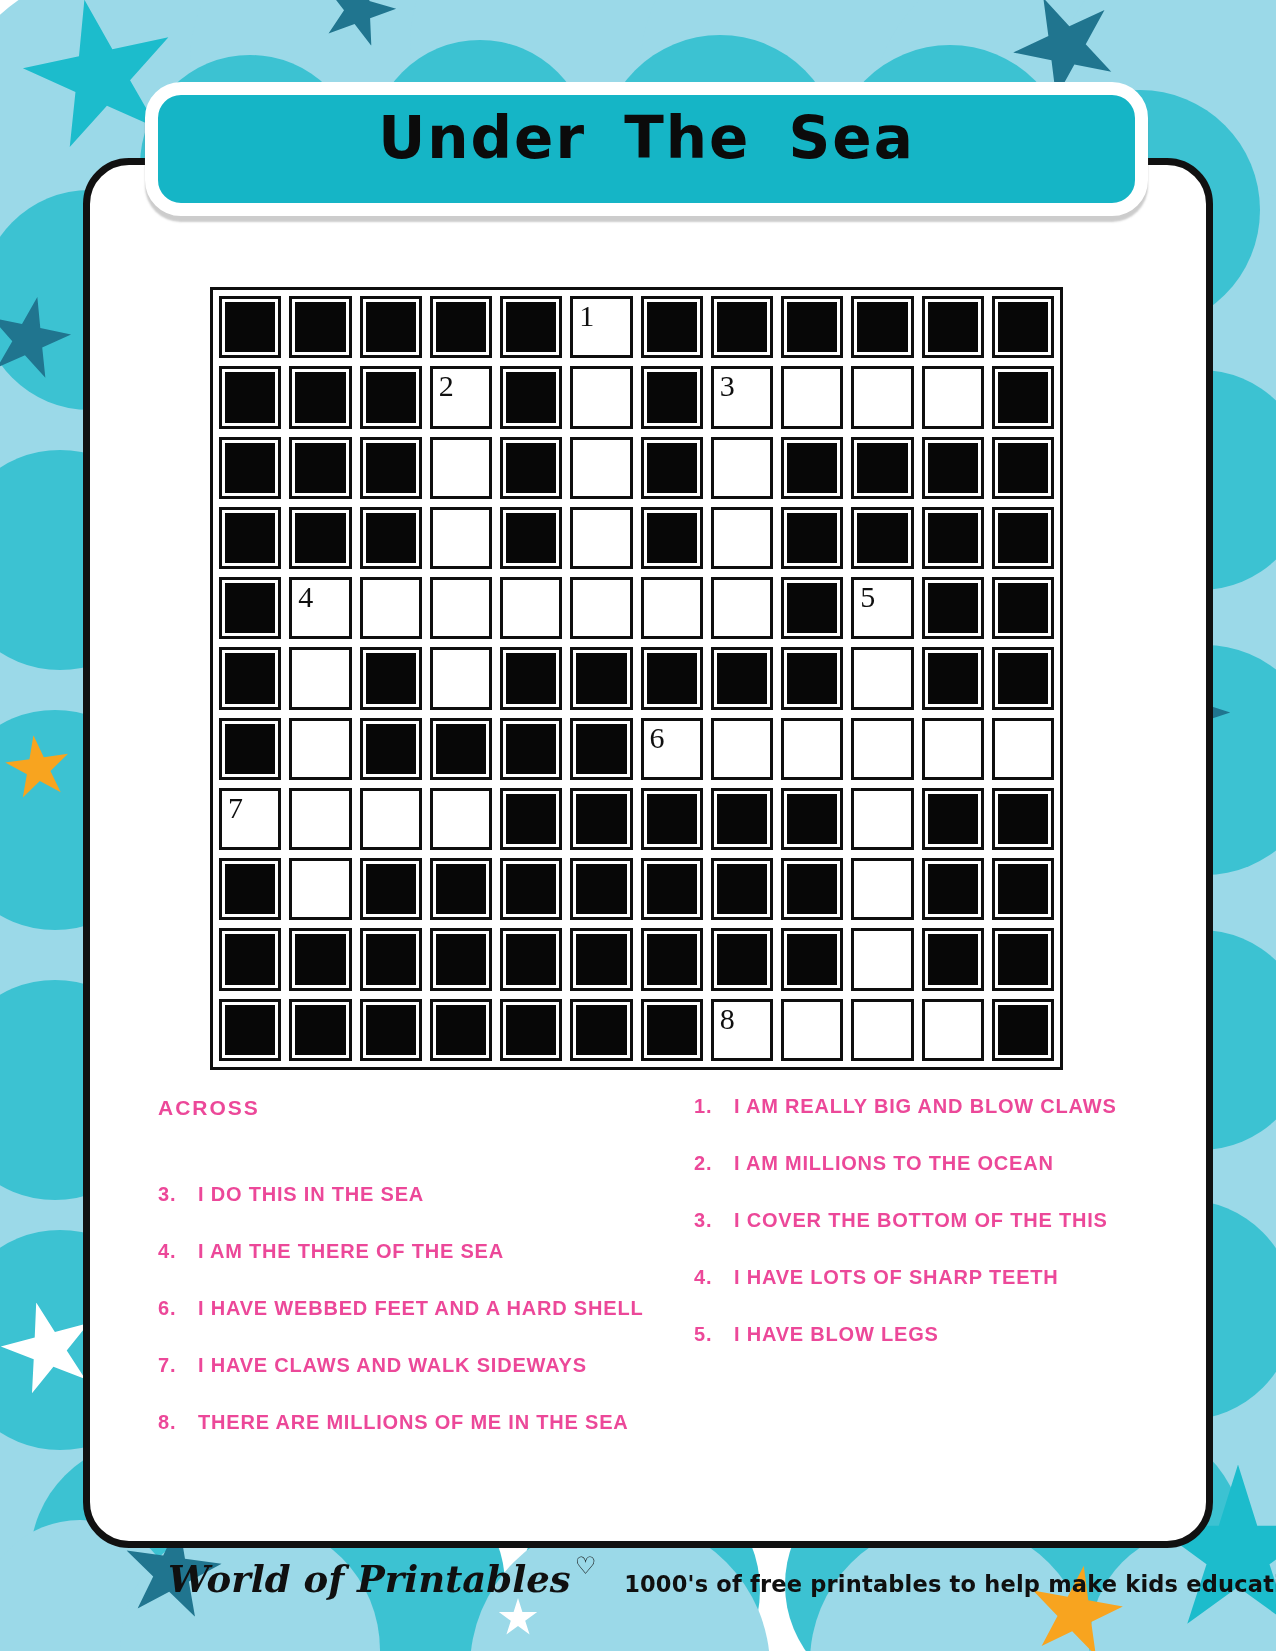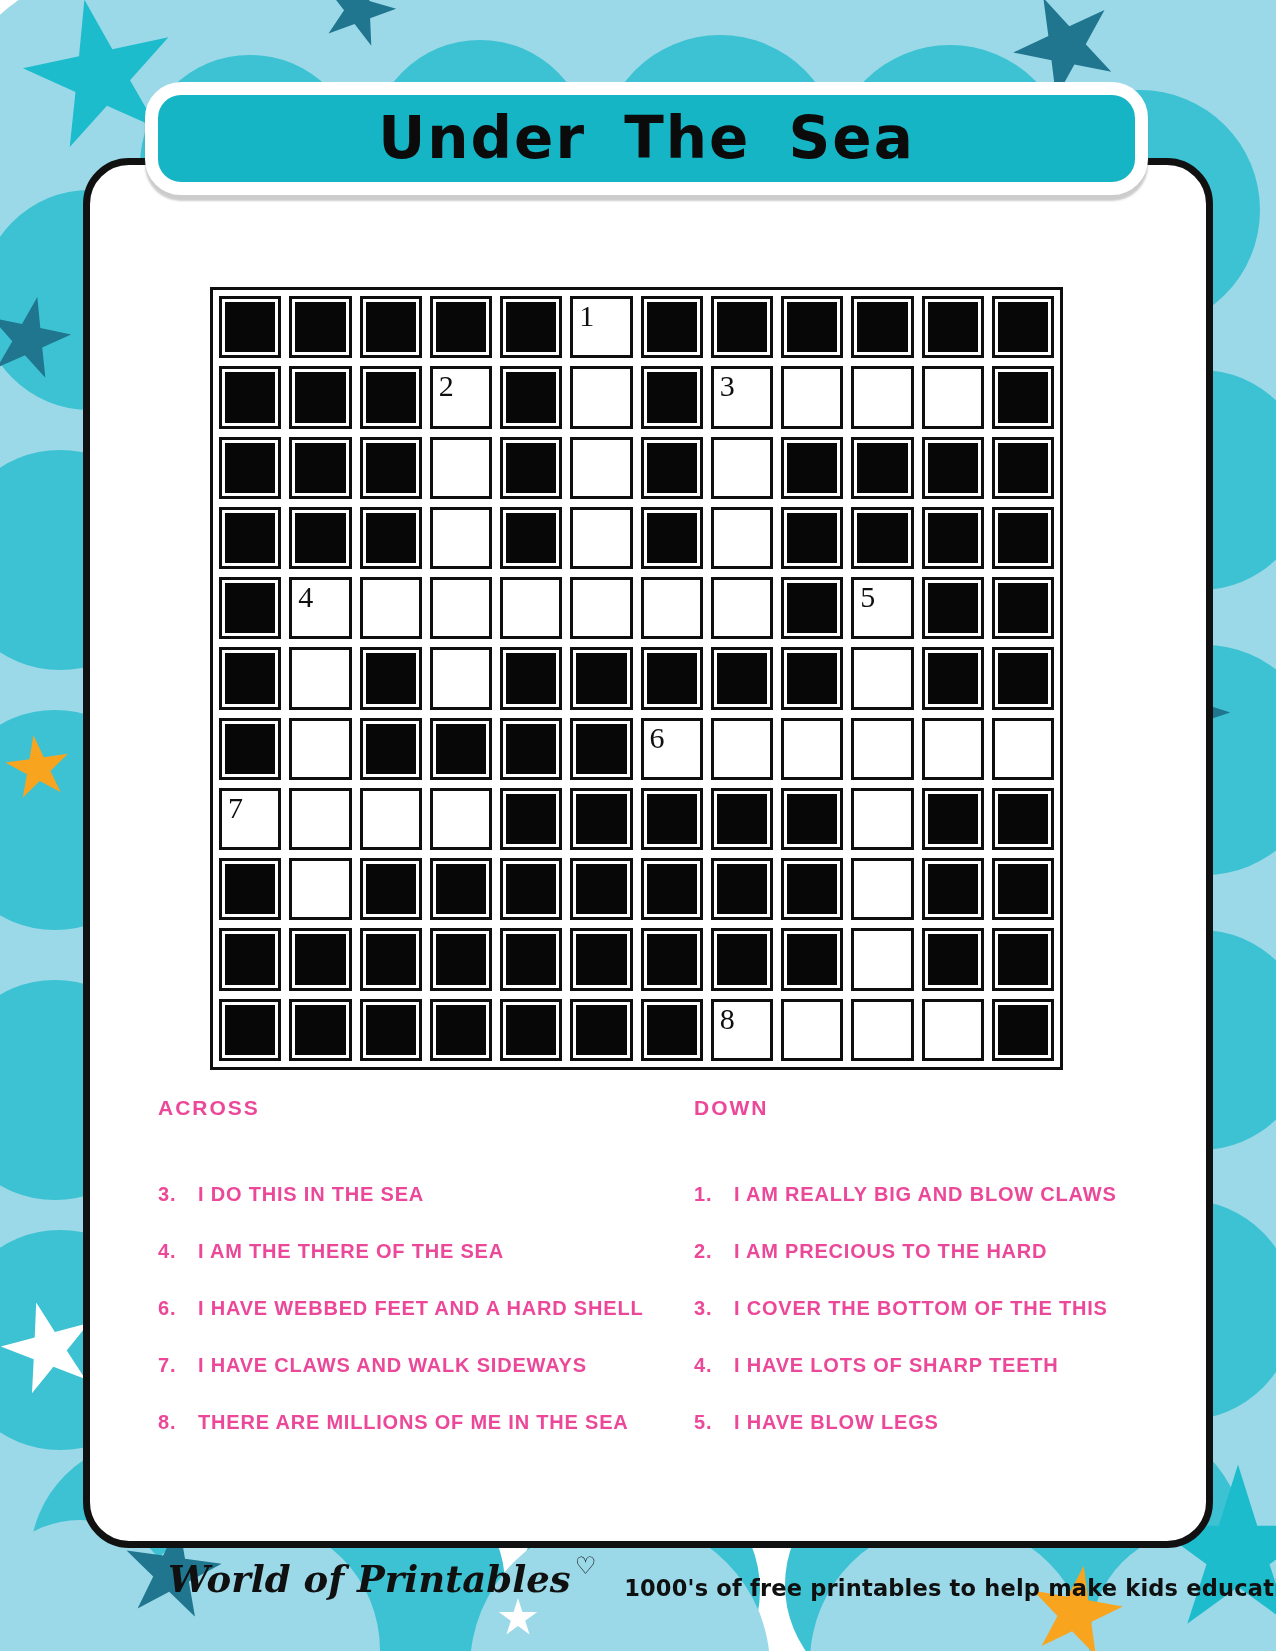--- a/index.html
+++ b/index.html
@@ -7,21 +7,21 @@
         font-family:"Liberation Sans", sans-serif;}
   
   #decor{position:absolute;inset:0;z-index:1;}
   .blob{position:absolute;border-radius:50%;}
   .star{position:absolute;z-index:2;
         clip-path:polygon(50% 0%,61% 35%,98% 35%,68% 57%,79% 91%,50% 70%,21% 91%,32% 57%,2% 35%,39% 35%);}
   
   #card{position:absolute;left:83px;top:158px;width:1130px;height:1390px;box-sizing:border-box;
         background:#ffffff;border:7px solid #111;border-radius:46px;z-index:3;}
   
-  #banner{position:absolute;left:145px;top:82px;width:1003px;height:113px;box-sizing:border-box;
+  #banner{position:absolute;left:145px;top:82px;width:1003px;height:134px;box-sizing:border-box;
           z-index:5;background:var(--c-banner);border:13px solid #ffffff;border-radius:36px;
           box-shadow:0 6px 2px rgba(110,110,110,.35);}
   #banner h1{margin:0;height:87px;line-height:87px;text-align:center;
              font-family:"DejaVu Sans", sans-serif;font-weight:800;font-size:58px;
              letter-spacing:2px;word-spacing:16px;color:#0b0b0b;}
   
   #grid{position:absolute;left:210px;top:287px;width:853px;height:783px;box-sizing:border-box;
         z-index:4;border:3px solid #0e0e0e;padding:6px;background:#ffffff;
         display:grid;grid-template-columns:repeat(12,1fr);grid-auto-rows:1fr;gap:8px;}
   .cell{border:3px solid #0e0e0e;background:#ffffff;position:relative;}
@@ -32,21 +32,21 @@
   .clue-col{position:absolute;z-index:4;top:1096px;color:#ec4899;}
   #clues-across{left:158px;width:510px;}
   #clues-down{left:694px;width:480px;}
   .clue-heading{font-size:21px;font-weight:700;letter-spacing:2px;margin-bottom:64px;}
   .clue{display:flex;margin-bottom:37px;font-size:20px;font-weight:700;
         letter-spacing:0.8px;line-height:20px;}
   .cnumber{flex:0 0 26px;margin-right:14px;}
   .ctext{flex:1;}
   
   #footer{position:absolute;left:0;top:1552px;width:1276px;z-index:6;display:flex;
-          align-items:flex-end;}
+          align-items:center;}
   #brand{margin-left:168px;font-family:"DejaVu Serif", serif;font-style:italic;font-weight:700;
          font-size:37px;color:#101010;white-space:nowrap;}
   #heart{font-family:"DejaVu Sans", sans-serif;font-style:normal;font-size:24px;
          vertical-align:18px;margin-left:4px;}
   #tagline{margin-left:28px;margin-top:14px;font-family:"DejaVu Sans", sans-serif;
            font-weight:700;font-size:22.5px;letter-spacing:0.2px;color:#101010;white-space:nowrap;}
 </style>
 </head>
 <body>
 
@@ -271,29 +271,28 @@
           <span class="ctext">I HAVE CLAWS AND WALK SIDEWAYS</span>
         </div>
         <div class="clue">
           <span class="cnumber">8.</span>
           <span class="ctext">THERE ARE MILLIONS OF ME IN THE SEA</span>
         </div>
       </div>
   </div>
 
   <div id="clues-down" class="clue-col">
-    <div class="clue-heading">DOWN</div>
     <div class="clue-list">
         <div class="clue">
           <span class="cnumber">1.</span>
           <span class="ctext">I AM REALLY BIG AND BLOW CLAWS</span>
         </div>
         <div class="clue">
           <span class="cnumber">2.</span>
-          <span class="ctext">I AM PRECIOUS TO THE HARD</span>
+          <span class="ctext">I AM MILLIONS TO THE OCEAN</span>
         </div>
         <div class="clue">
           <span class="cnumber">3.</span>
           <span class="ctext">I COVER THE BOTTOM OF THE THIS</span>
         </div>
         <div class="clue">
           <span class="cnumber">4.</span>
           <span class="ctext">I HAVE LOTS OF SHARP TEETH</span>
         </div>
         <div class="clue">

